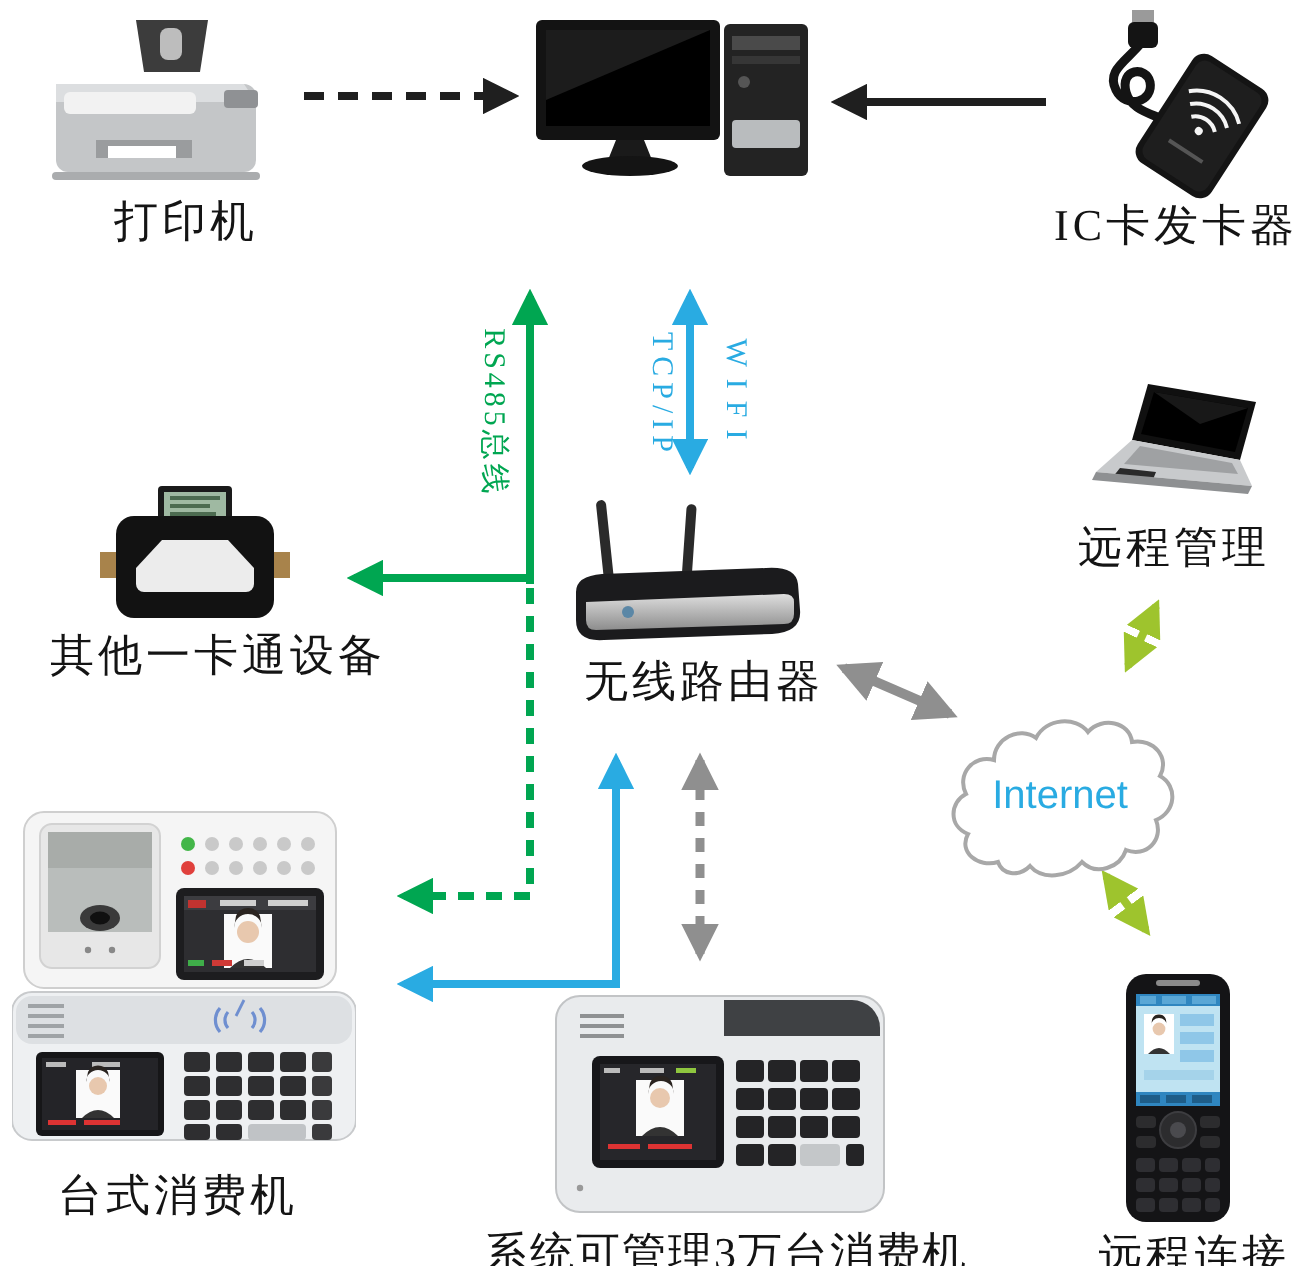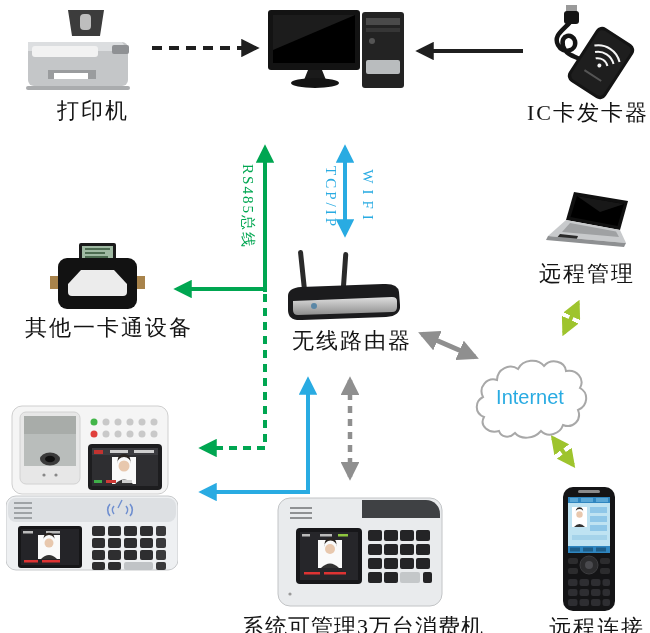--- a/index.html
+++ b/index.html
@@ -320,20 +320,21 @@
         <rect x="31" y="114" width="9.5" height="7" rx="2"></rect>
         <rect x="42.5" y="114" width="7.5" height="7" rx="2"></rect>
     </g>
   </svg>
 
   <div class="lbl" style="left:33px;top:96px;width:120px">打印机</div>
   <div class="lbl" style="left:518px;top:98px;width:140px">IC卡发卡器</div>
   <div class="lbl" style="left:25px;top:313px;width:150px">其他一卡通设备</div>
   <div class="lbl" style="left:277px;top:326px;width:150px">无线路由器</div>
   <div class="lbl" style="left:517px;top:259px;width:140px">远程管理</div>
+  <div class="lbl" style="left:19px;top:583px;width:140px">台式消费机</div>
   <div class="lbl" style="left:242px;top:612px;width:240px;letter-spacing:1px">系统可管理3万台消费机</div>
   <div class="lbl" style="left:527px;top:613px;width:140px">远程连接</div>
 
   <div class="vlbl green" style="left:189px;top:197px;width:116px">RS485总线</div>
   <div class="vlbl blue" style="left:290px;top:189px;width:80px">TCP/IP</div>
   <div class="vlbl blue wide" style="left:329px;top:189px;width:76px">WIFI</div>
 
 </div>
 
 </body></html>

